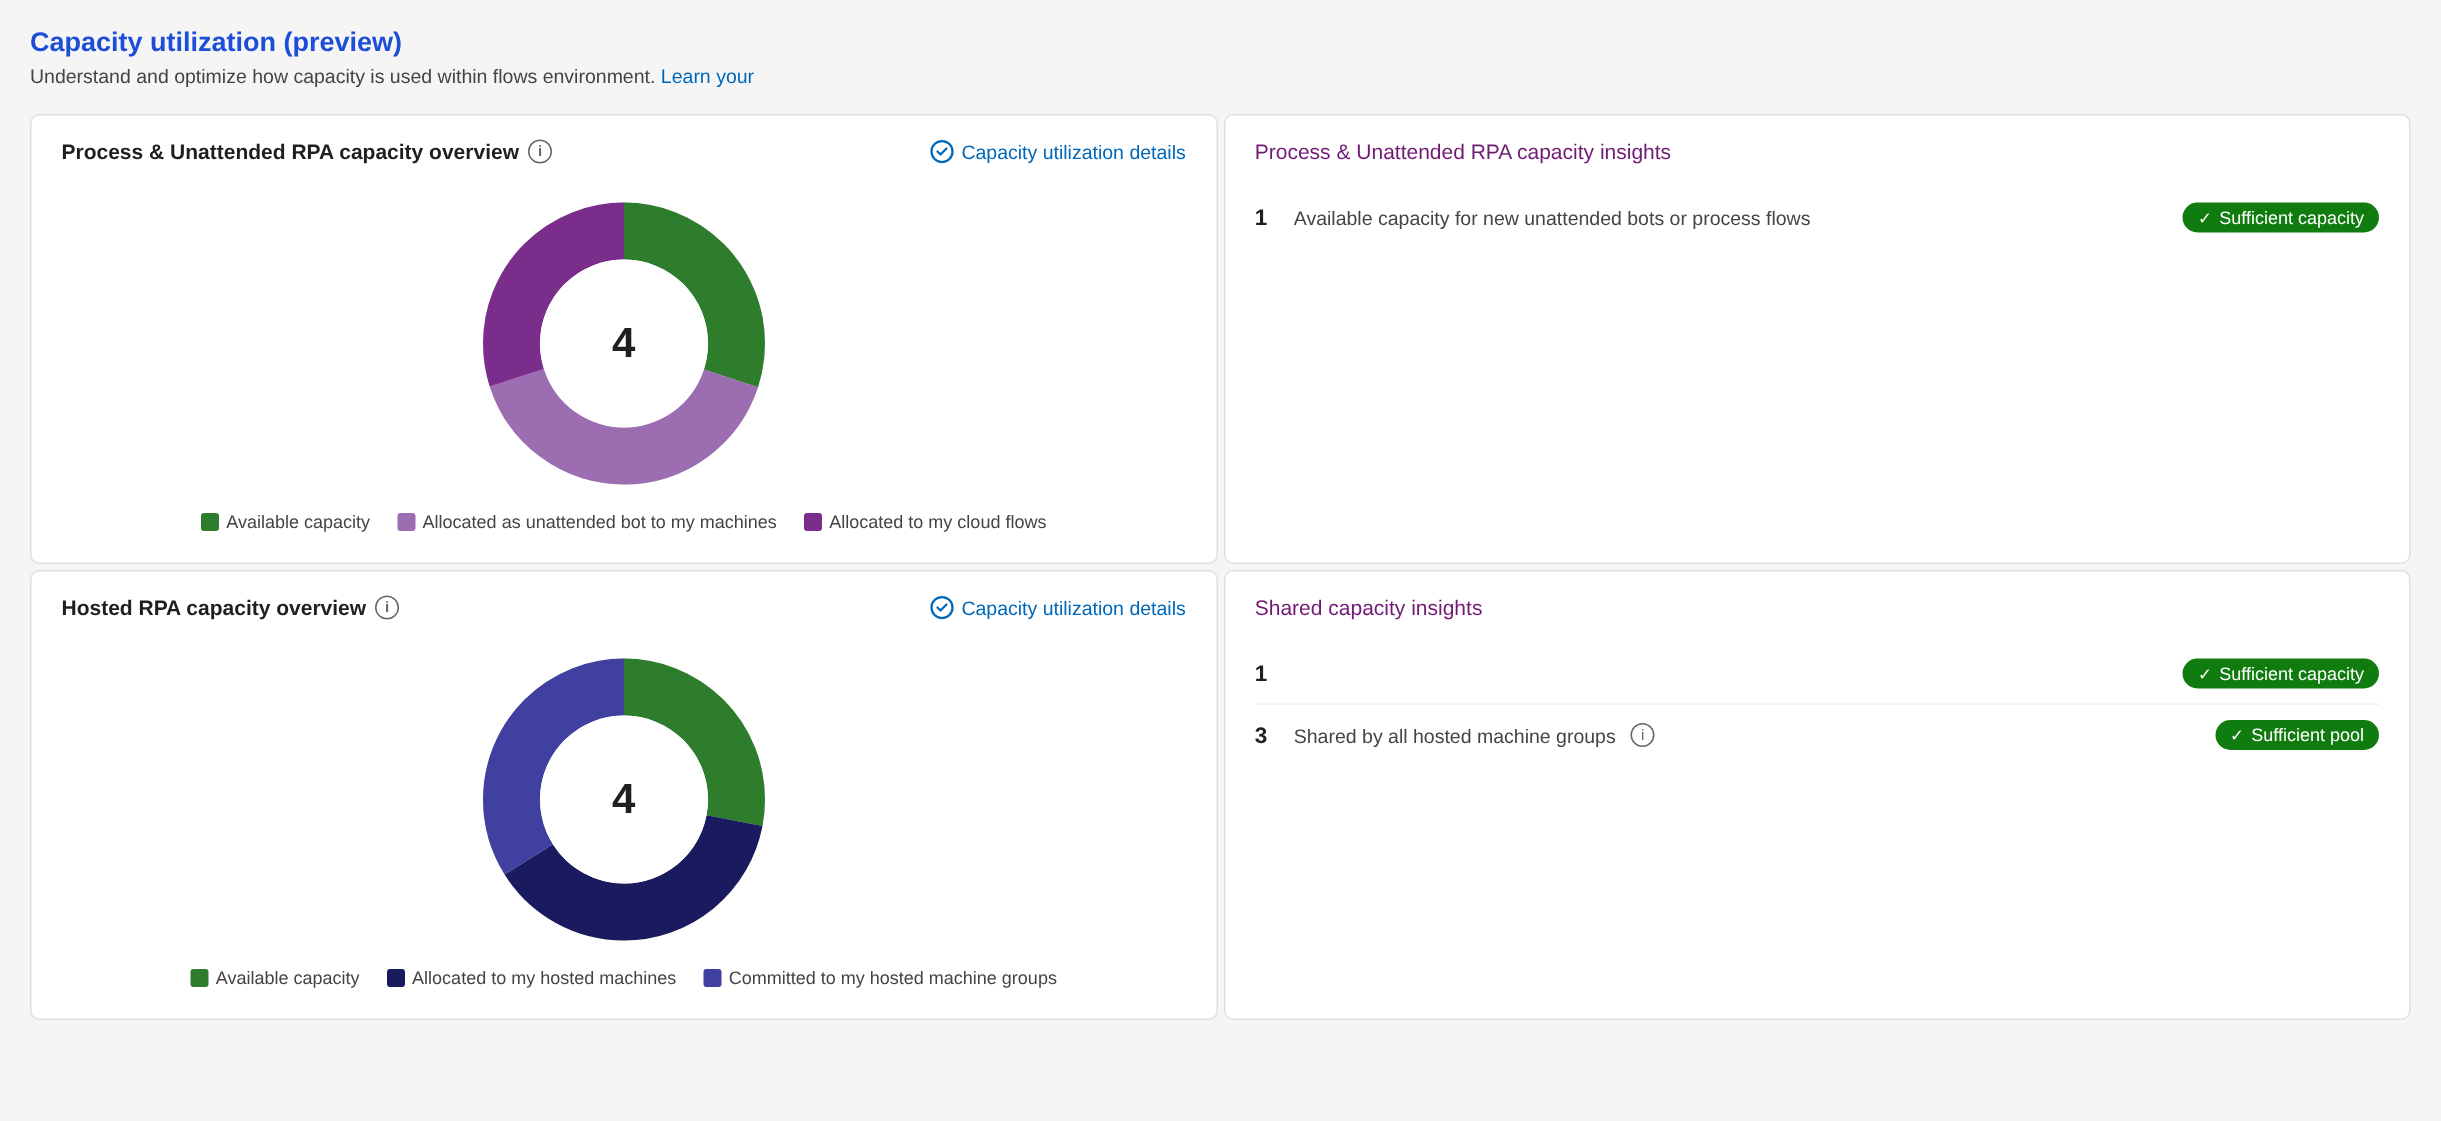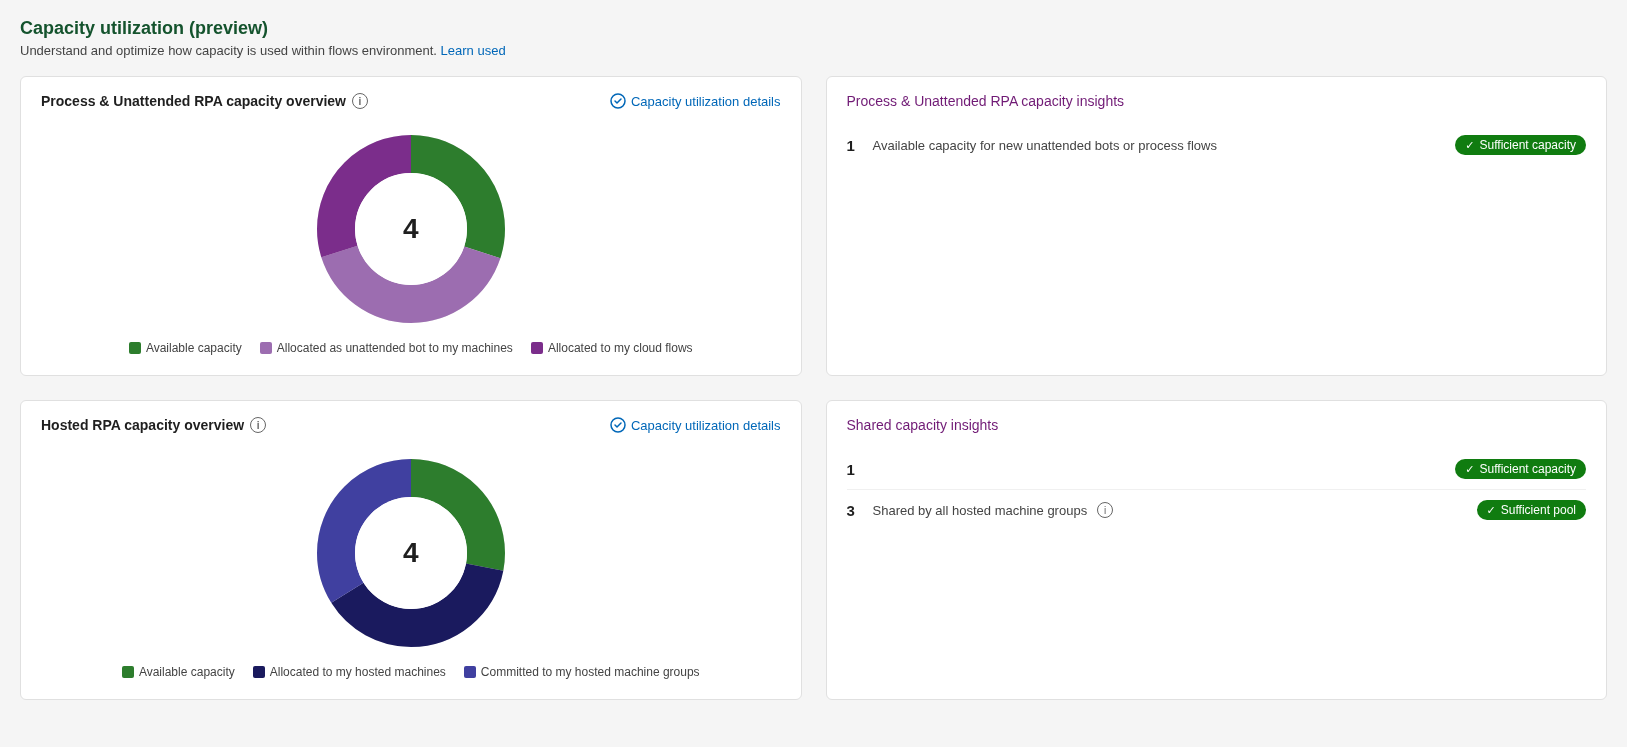--- a/index.html
+++ b/index.html
@@ -9,37 +9,37 @@
       color: #1f1f1f;
       font-size: 13px;
     }
     .page-container {
       padding: 18px 20px;
       max-width: 1627px;
     }
     .page-title {
       font-size: 18px;
       font-weight: 600;
-      color: #14532d;
+      color: #1d4ed8;
       margin-bottom: 4px;
     }
     .page-subtitle {
       font-size: 13px;
       color: #444;
       margin-bottom: 18px;
     }
     .page-subtitle a {
       color: #0067b8;
       text-decoration: none;
     }
     .grid {
       display: grid;
       grid-template-columns: 1fr 1fr;
       grid-template-rows: auto auto;
-      gap: 24px;
+      gap: 4px;
     }
     .card {
       background: #fff;
       border: 1px solid #e0e0e0;
       border-radius: 6px;
       padding: 16px 20px 16px 20px;
     }
     .card-header {
       display: flex;
       align-items: center;
@@ -170,21 +170,21 @@
       font-size: 11px;
     }
   </style>
 </head>
 <body>
 
 <div class="page-container">
   <h1 class="page-title">Capacity utilization (preview)</h1>
   <p class="page-subtitle">
     <span>Understand and optimize how capacity is used within flows environment.</span>
-    <a href="#">Learn used</a>
+    <a href="#">Learn your</a>
   </p>
 
   <div class="grid">
 
     <div class="card">
       <div class="card-header">
         <div class="card-title-left">
           <span>Process &amp; Unattended RPA capacity overview</span>
           <span class="info-icon">i</span>
         </div>

